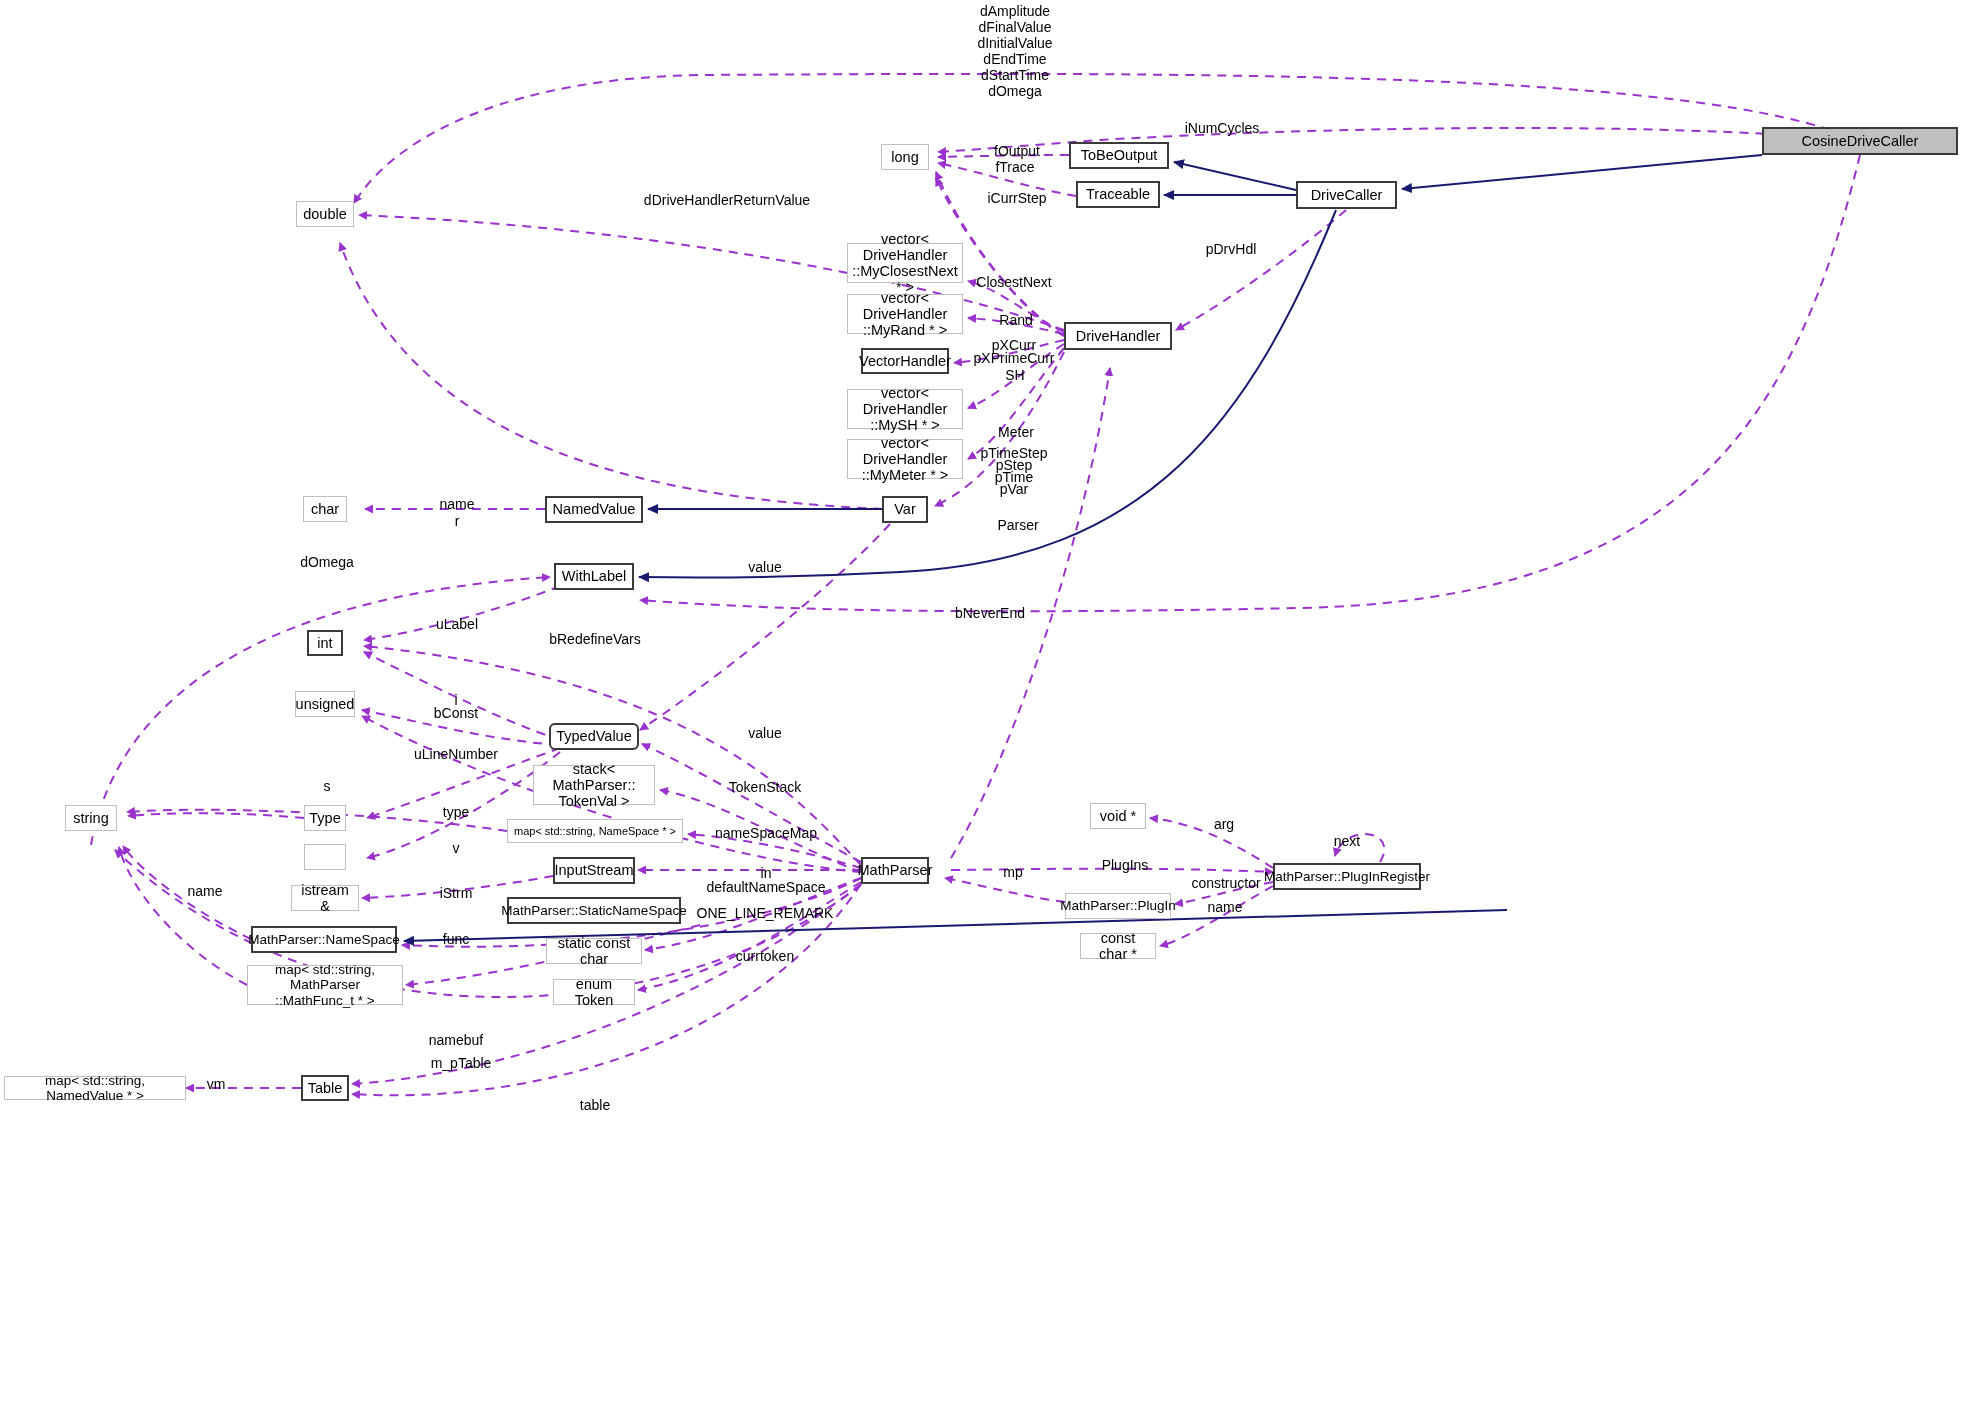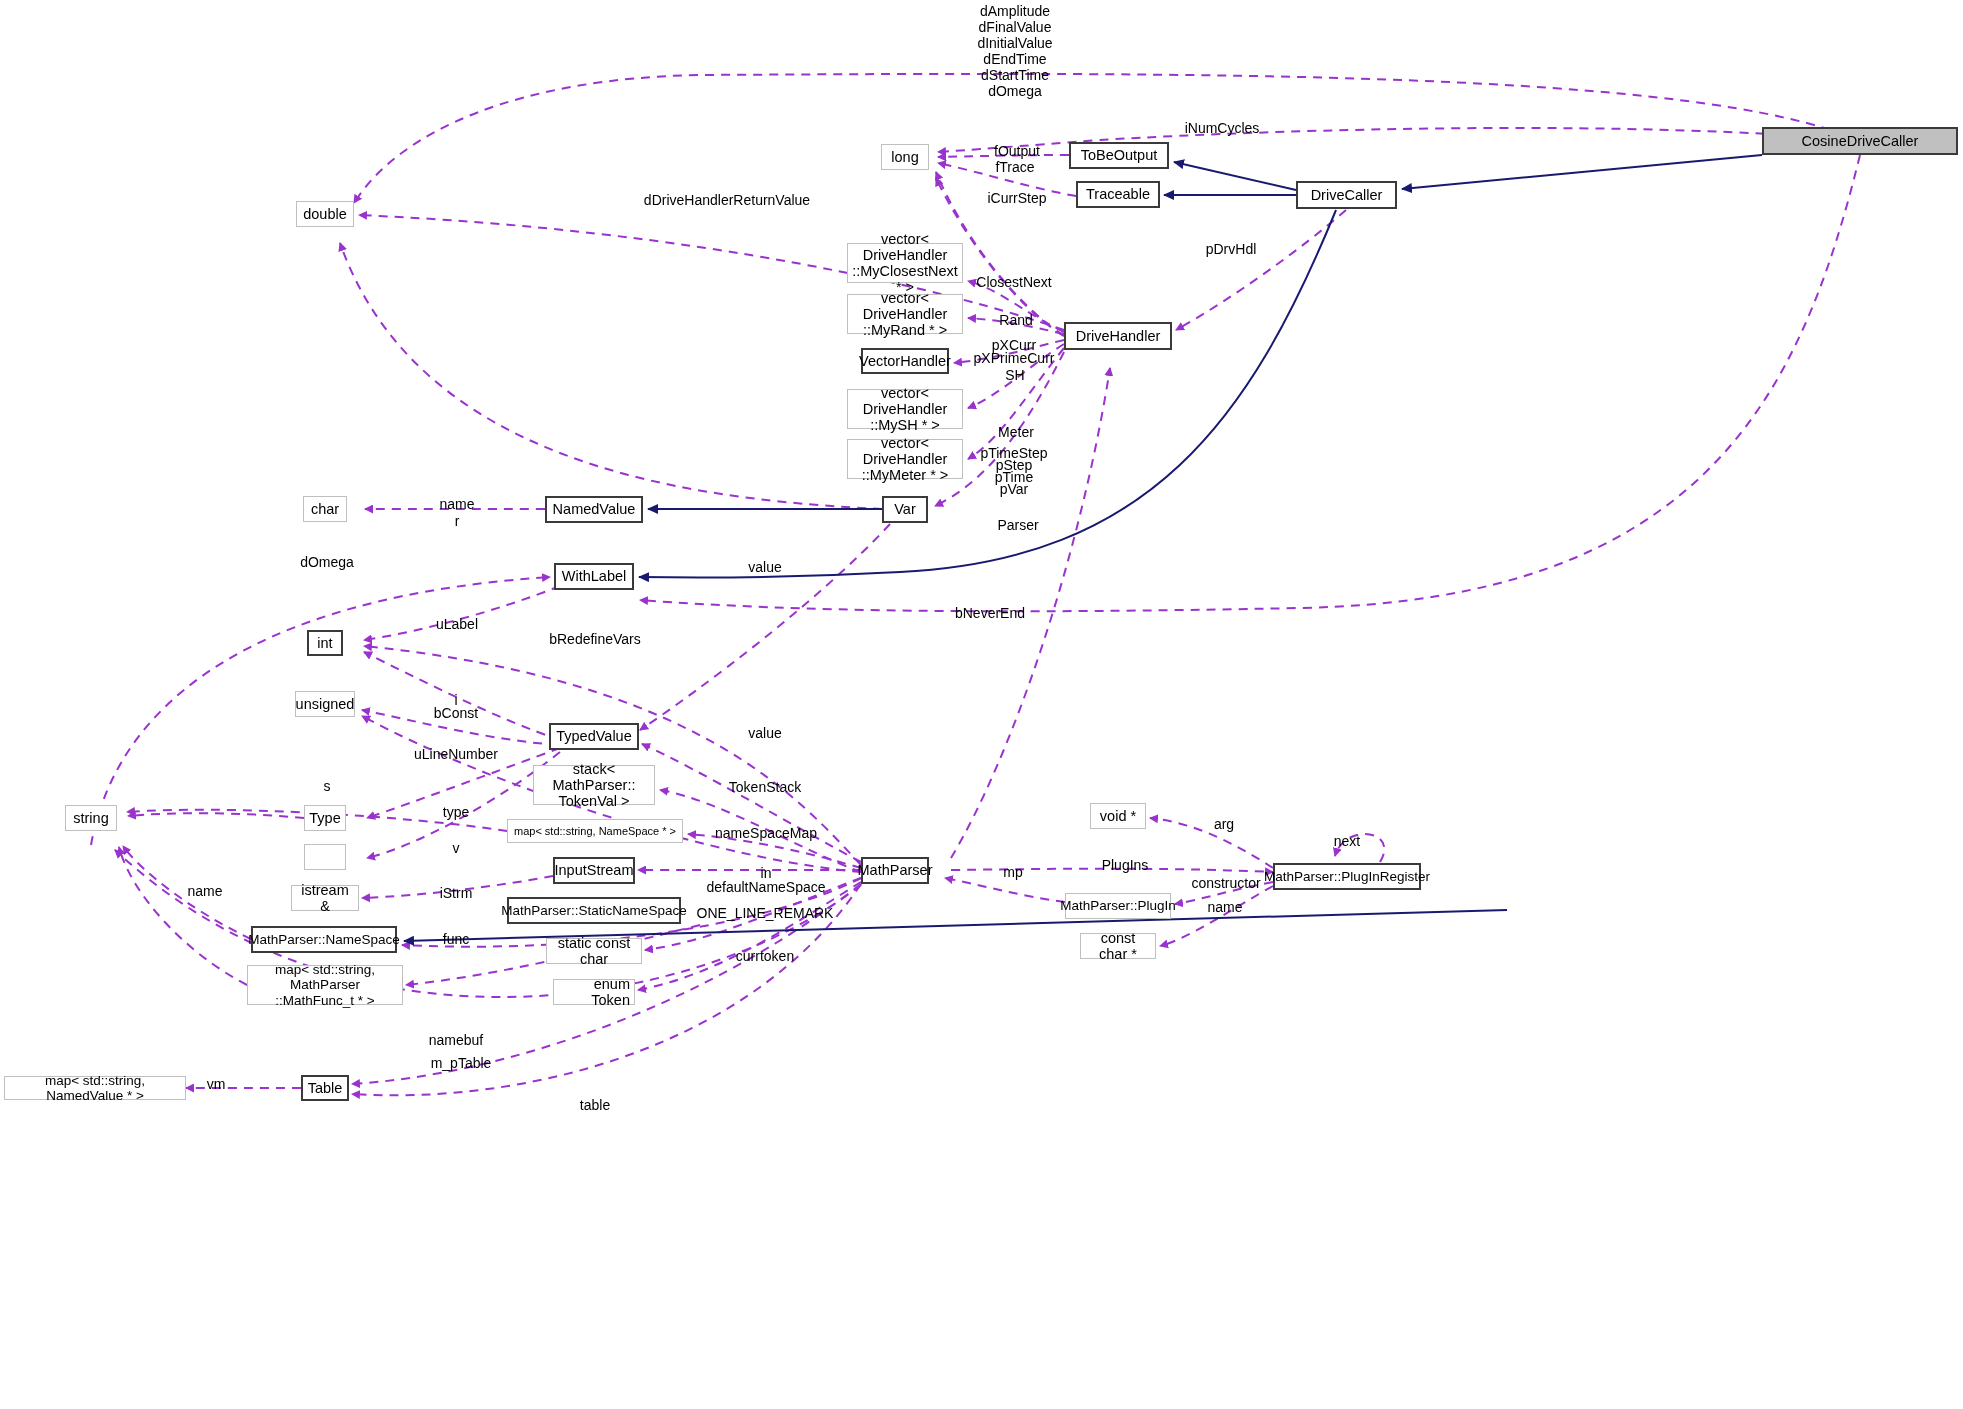--- a/index.html
+++ b/index.html
@@ -203,35 +203,35 @@
   <div class="node" style="left:847px; top:389px; width:116px; height:40px;"><span>vector&lt; DriveHandler
 ::MySH * &gt;</span></div>
   <div class="node" style="left:847px; top:439px; width:116px; height:40px;"><span>vector&lt; DriveHandler
 ::MyMeter * &gt;</span></div>
   <div class="node strong" style="left:882px; top:496px; width:46px; height:27px;"><span>Var</span></div>
   <div class="node strong" style="left:545px; top:496px; width:98px; height:27px;"><span>NamedValue</span></div>
   <div class="node" style="left:303px; top:496px; width:44px; height:26px;"><span>char</span></div>
   <div class="node strong" style="left:554px; top:563px; width:80px; height:27px;"><span>WithLabel</span></div>
   <div class="node strong" style="left:307px; top:630px; width:36px; height:26px;"><span>int</span></div>
   <div class="node" style="left:295px; top:691px; width:60px; height:26px;"><span>unsigned</span></div>
-  <div class="node strong" style="left:549px; top:723px; width:90px; height:27px;"><span>TypedValue</span></div>
+  <div class="node strong" style="left:549px; top:723px; width:90px; height:27px;border-radius:6px;"><span>TypedValue</span></div>
   <div class="node" style="left:533px; top:765px; width:122px; height:40px;"><span>stack&lt; MathParser::
 TokenVal &gt;</span></div>
   <div class="node" style="left:304px; top:805px; width:42px; height:26px;"><span>Type</span></div>
   <div class="node" style="left:507px; top:819px; width:176px; height:24px; font-size:11px;"><span>map&lt; std::string, NameSpace * &gt;</span></div>
   <div class="node" style="left:304px; top:844px; width:42px; height:26px;"><span></span></div>
   <div class="node" style="left:65px; top:805px; width:52px; height:26px;"><span>string</span></div>
   <div class="node strong" style="left:553px; top:857px; width:82px; height:27px;"><span>InputStream</span></div>
   <div class="node" style="left:291px; top:885px; width:68px; height:26px;"><span>istream &amp;</span></div>
   <div class="node strong" style="left:507px; top:897px; width:174px; height:27px; font-size:13.5px;"><span>MathParser::StaticNameSpace</span></div>
   <div class="node strong" style="left:251px; top:926px; width:146px; height:27px; font-size:13.5px;"><span>MathParser::NameSpace</span></div>
   <div class="node" style="left:546px; top:938px; width:96px; height:26px;"><span>static const char</span></div>
   <div class="node" style="left:247px; top:965px; width:156px; height:40px; font-size:13.5px;"><span>map&lt; std::string, MathParser
 ::MathFunc_t * &gt;</span></div>
-  <div class="node" style="left:553px; top:979px; width:82px; height:26px;text-align:right;"><span>enum Token</span></div>
+  <div class="node" style="left:553px; top:979px; width:82px; height:26px;"><span>enum Token</span></div>
   <div class="node strong" style="left:861px; top:857px; width:68px; height:27px;"><span>MathParser</span></div>
   <div class="node" style="left:1090px; top:803px; width:56px; height:26px;"><span>void *</span></div>
   <div class="node strong" style="left:1273px; top:863px; width:148px; height:27px; font-size:13.5px;"><span>MathParser::PlugInRegister</span></div>
   <div class="node" style="left:1065px; top:893px; width:106px; height:26px; font-size:13.5px;"><span>MathParser::PlugIn</span></div>
   <div class="node" style="left:1080px; top:933px; width:76px; height:26px;"><span>const char *</span></div>
   <div class="node strong" style="left:301px; top:1075px; width:48px; height:26px;"><span>Table</span></div>
   <div class="node" style="left:4px; top:1076px; width:182px; height:24px; font-size:13.5px;"><span>map&lt; std::string, NamedValue * &gt;</span></div>
 
   <div class="edge-label" style="left:1015px; top:3px;"><span>dAmplitude
 dFinalValue

